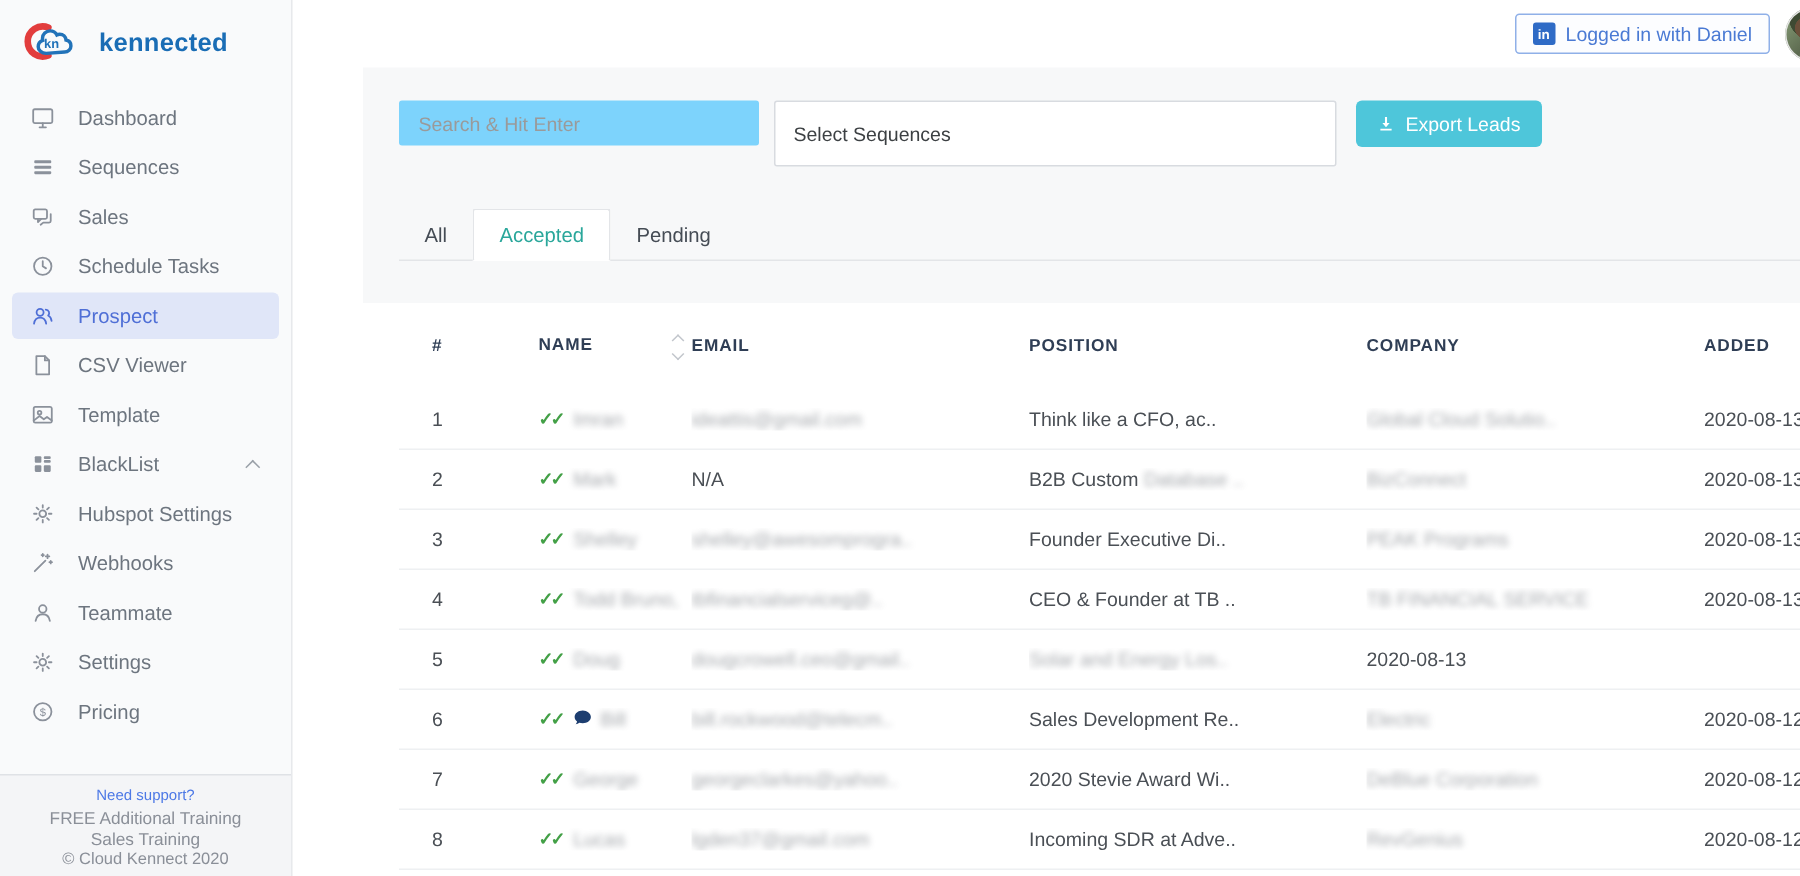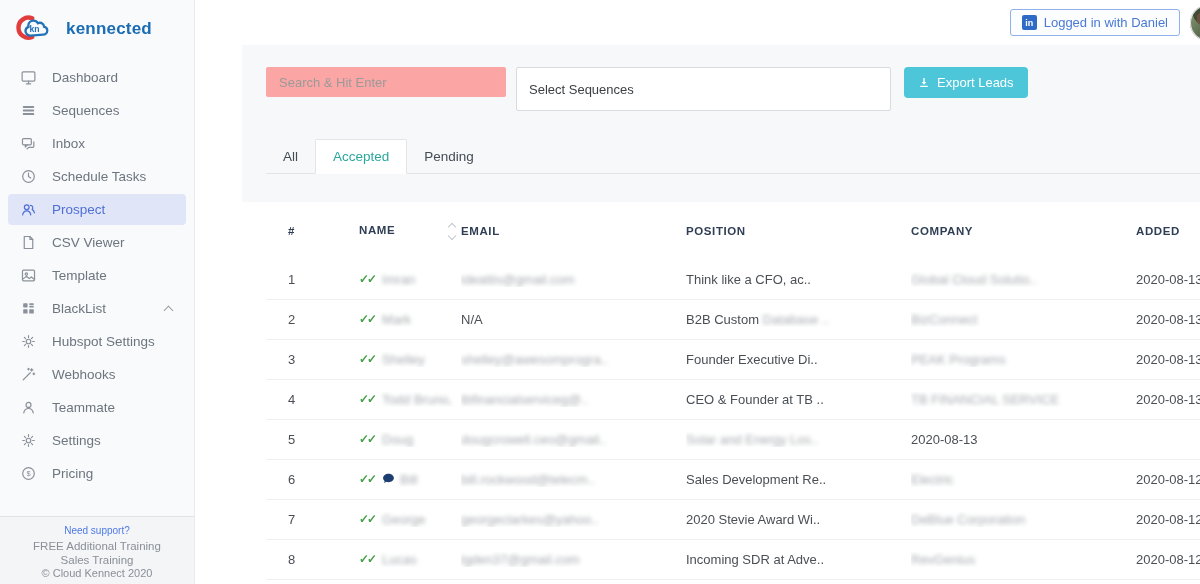--- a/index.html
+++ b/index.html
@@ -43,21 +43,21 @@
             background:
               radial-gradient(circle at 38% 38%, #6b4f3a 0 22%, rgba(0,0,0,0) 23%),
               radial-gradient(circle at 58% 78%, #efe9df 0 26%, rgba(0,0,0,0) 27%),
               radial-gradient(circle at 45% 20%, #3e4a33 0 38%, rgba(0,0,0,0) 39%),
               linear-gradient(135deg,#8aa27a 0%,#5d6a50 55%,#cfd8cd 100%);
             box-shadow:0 0 0 1px #e5e5e5 inset; cursor:pointer; }
 
   .content { position:relative; height:539px; background:#f7f8f9; padding:22px 20px 0 24px; }
 
   .toolbar { display:flex; align-items:flex-start; }
-  .search-input { width:240px; height:30px; background:#fca5a5; border:none;
+  .search-input { width:240px; height:30px; background:#7dd3fc; border:none;
                   border-radius:2px; padding:0 13px; font-size:13px; color:#555;
                   outline:none; font-family:"Liberation Sans",sans-serif; }
   .search-input::placeholder { color:#9a9a9a; }
   .seq-select { width:375px; height:44px; margin-left:10px; background:#fff;
                 border:1px solid #d8dbe0; border-radius:2px; display:flex;
                 align-items:center; padding:0 12px; font-size:13px; color:#3c4043;
                 cursor:pointer; }
   .export-btn { margin-left:13px; height:31px; background:#4ec6da; border:none;
                 border-radius:4px; color:#fff; font-size:13px; display:flex;
                 align-items:center; gap:7px; padding:0 14px; cursor:pointer; }
@@ -131,21 +131,21 @@
         <span class="nav-label">Sequences</span>
       </div>
       <div class="nav-item">
         <span class="nav-icon">
           <svg width="17" height="17" viewBox="0 0 24 24" fill="none" stroke="#8b919b" stroke-width="1.7" stroke-linecap="round" stroke-linejoin="round">
             <rect x="3.5" y="5" width="12.5" height="9" rx="1.5"></rect>
             <path d="M7.5 14v3l3-3"></path>
             <path d="M19.5 9.5v6.5a1.5 1.5 0 0 1-1.5 1.5h-5.5l-2.5 2"></path>
           </svg>
         </span>
-        <span class="nav-label">Inbox</span>
+        <span class="nav-label">Sales</span>
       </div>
       <div class="nav-item">
         <span class="nav-icon">
           <svg width="17" height="17" viewBox="0 0 24 24" fill="none" stroke="#8b919b" stroke-width="1.7" stroke-linecap="round" stroke-linejoin="round">
             <circle cx="12" cy="12" r="8.2"></circle>
             <path d="M12 7.3V12l3.1 2"></path>
           </svg>
         </span>
         <span class="nav-label">Schedule Tasks</span>
       </div>

